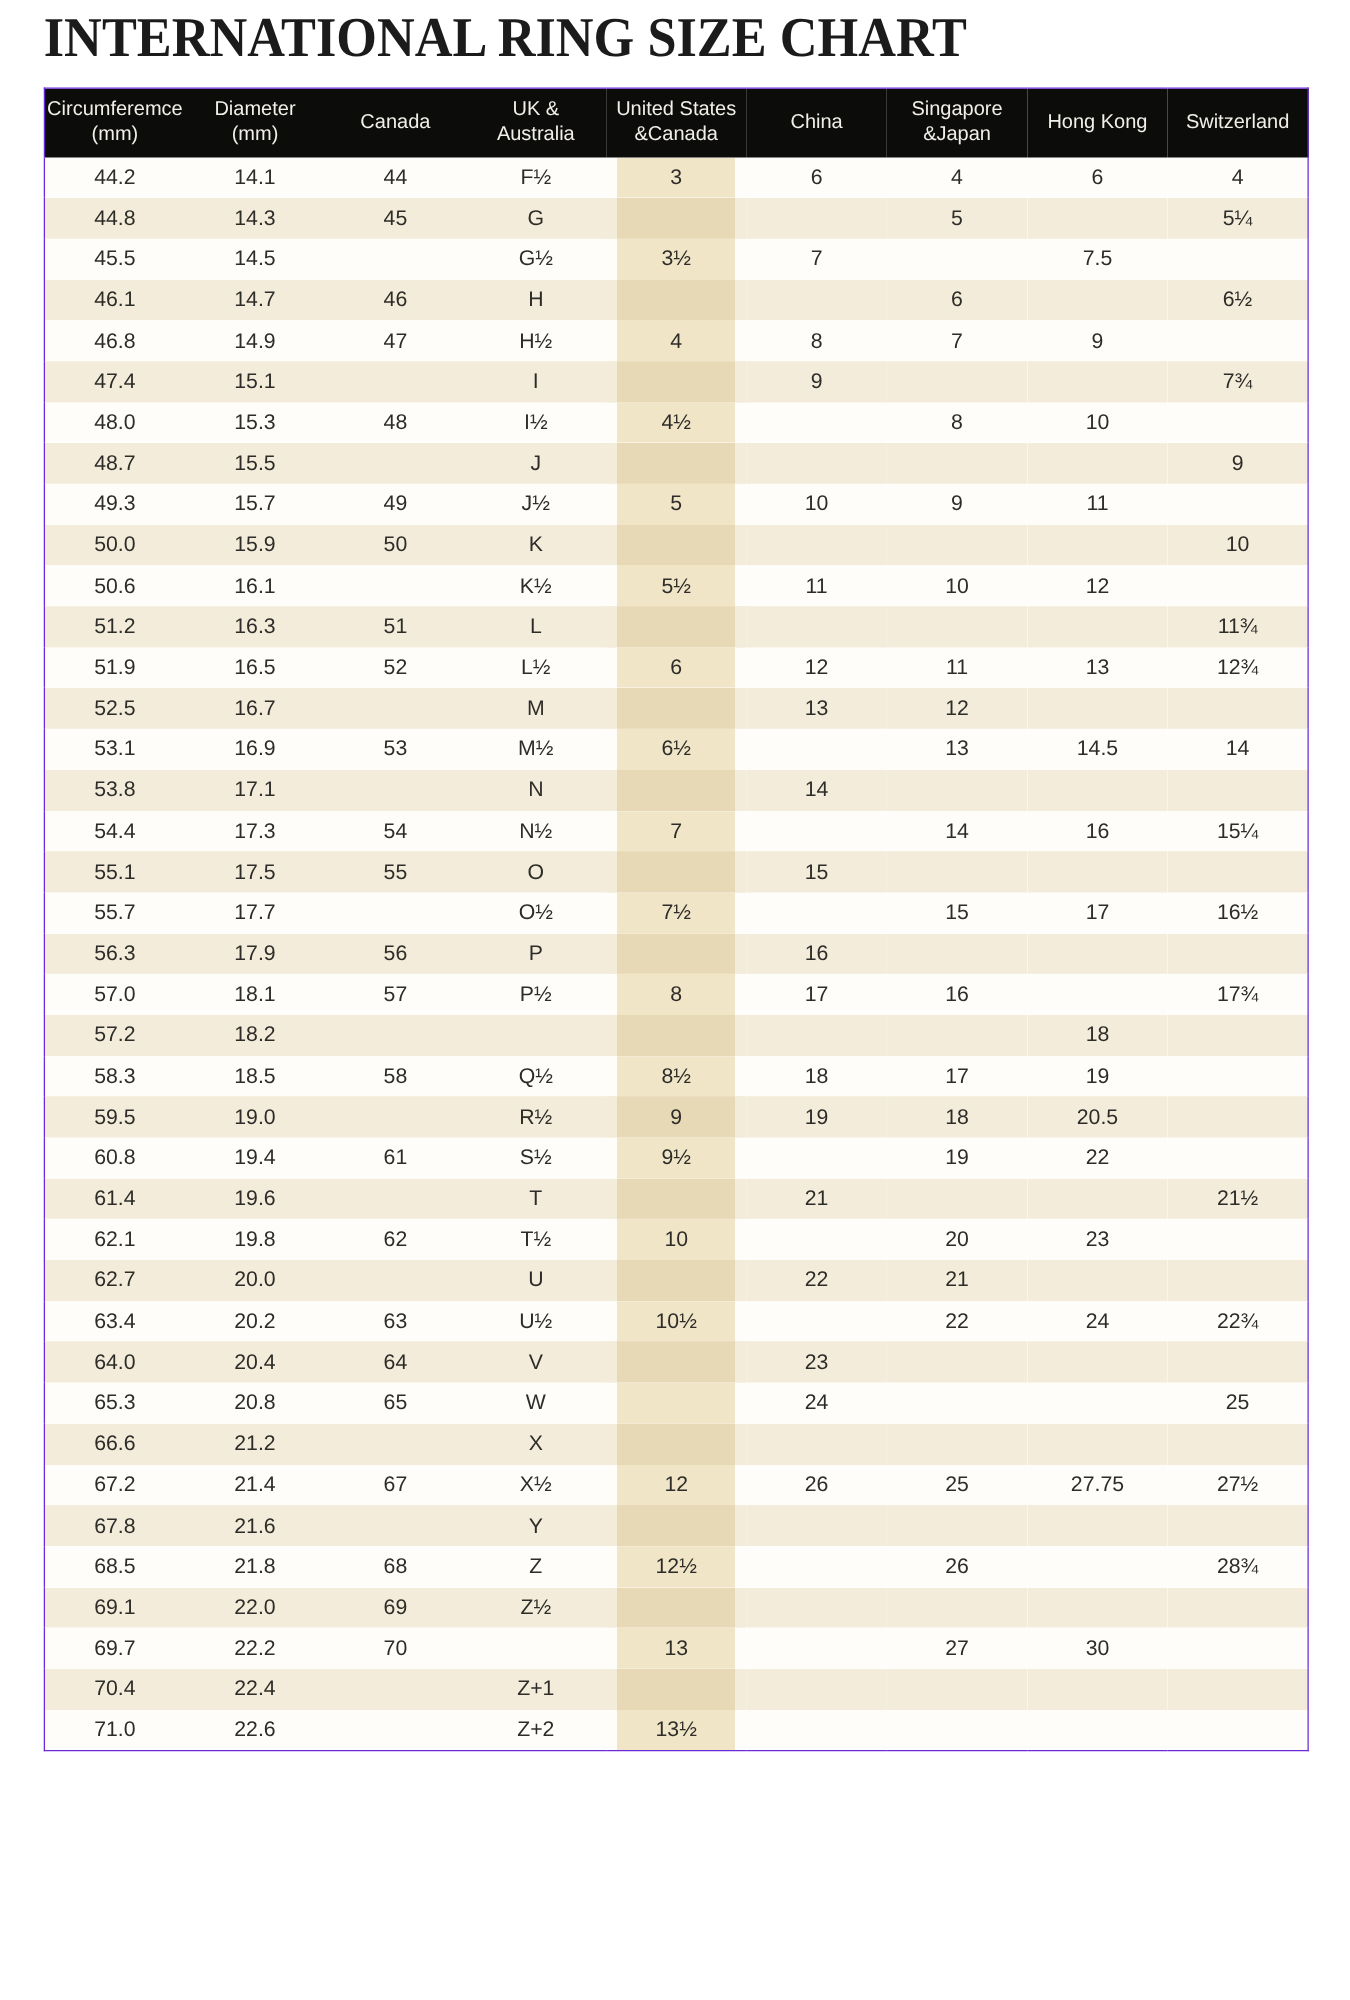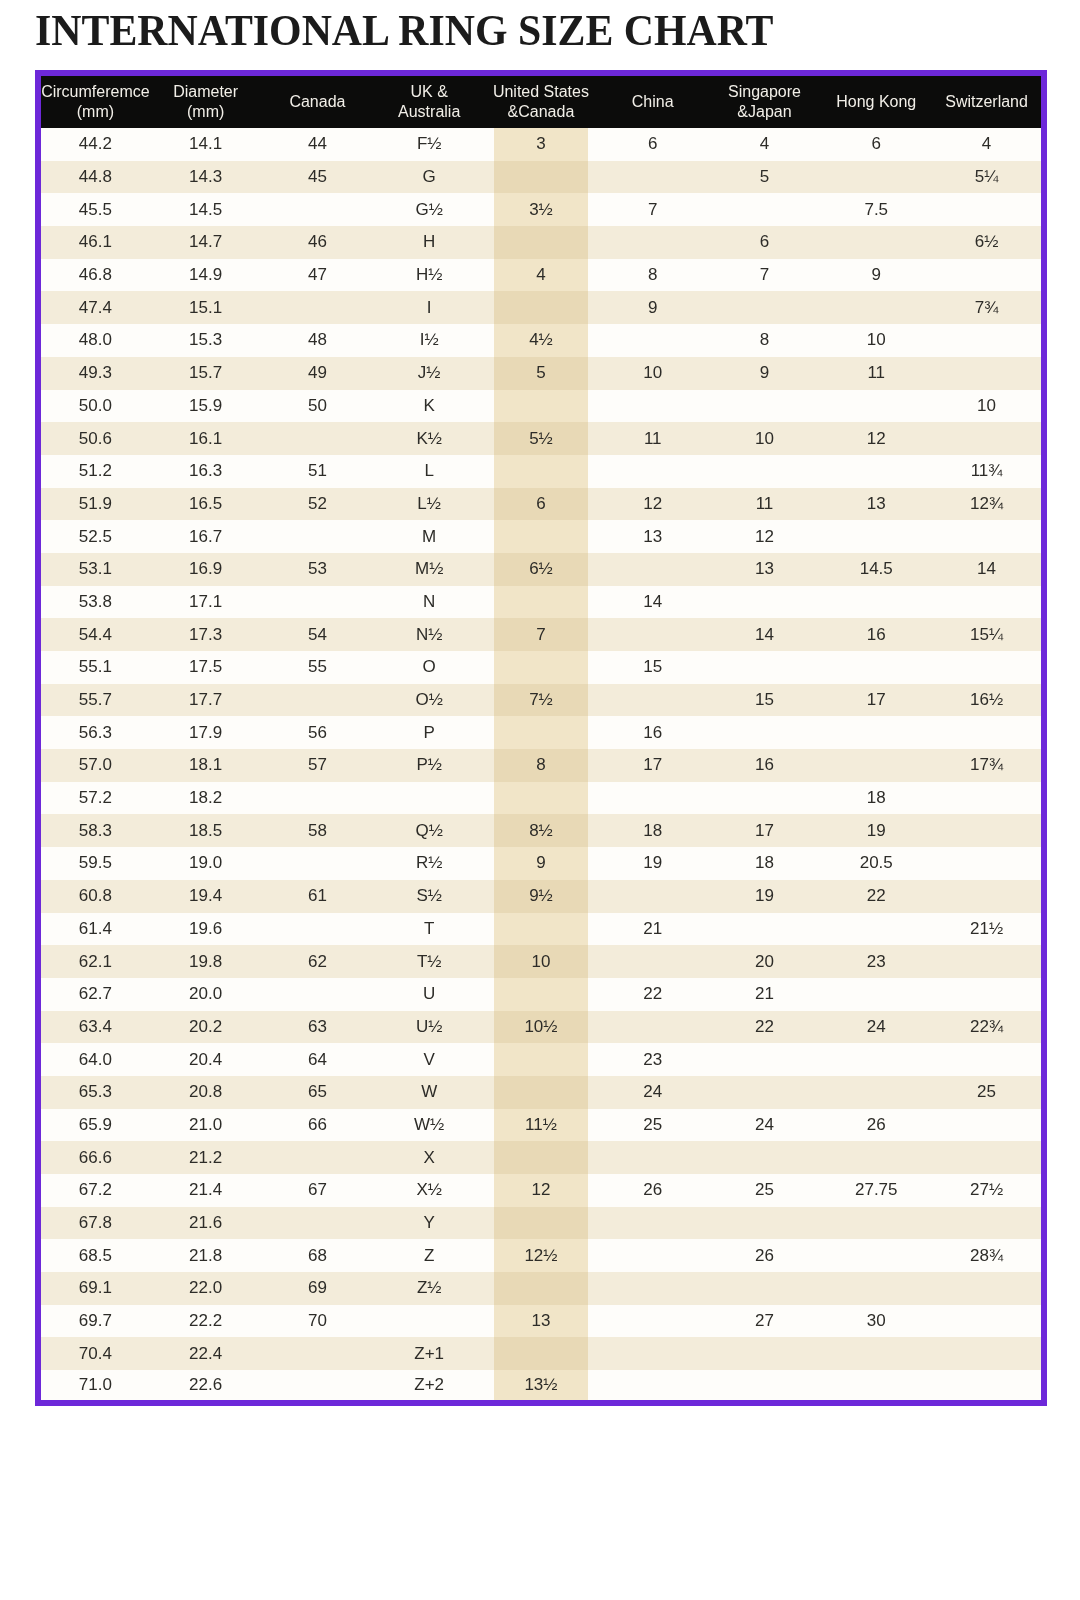--- a/index.html
+++ b/index.html
@@ -26,21 +26,21 @@
     transform-origin: left center;
     white-space: nowrap;
   }
   table.ring-table {
     position: absolute;
     left: 35px;
     top: 70px;
     width: 1012px;
     border-collapse: collapse;
     table-layout: fixed;
-    border: 6px solid #6d28d9;
+    border: 1px solid #6d28d9;
   }
   table.ring-table thead th {
     background: #0c0c0b;
     color: #f2efe8;
     font-weight: 400;
     font-size: 16px;
     line-height: 1.25;
     height: 55px;
     text-align: center;
     vertical-align: middle;
@@ -169,20 +169,31 @@
           <td>15.3</td>
           <td>48</td>
           <td>I½</td>
           <td class="us-col">4½</td>
           <td></td>
           <td>8</td>
           <td>10</td>
           <td></td>
         </tr>
         <tr>
+          <td>48.7</td>
+          <td>15.5</td>
+          <td></td>
+          <td>J</td>
+          <td class="us-col"></td>
+          <td></td>
+          <td></td>
+          <td></td>
+          <td>9</td>
+        </tr>
+        <tr>
           <td>49.3</td>
           <td>15.7</td>
           <td>49</td>
           <td>J½</td>
           <td class="us-col">5</td>
           <td>10</td>
           <td>9</td>
           <td>11</td>
           <td></td>
         </tr>
@@ -422,31 +433,20 @@
           <td>20.8</td>
           <td>65</td>
           <td>W</td>
           <td class="us-col"></td>
           <td>24</td>
           <td></td>
           <td></td>
           <td>25</td>
         </tr>
         <tr>
-          <td>65.9</td>
-          <td>21.0</td>
-          <td>66</td>
-          <td>W½</td>
-          <td class="us-col">11½</td>
-          <td>25</td>
-          <td>24</td>
-          <td>26</td>
-          <td></td>
-        </tr>
-        <tr>
           <td>66.6</td>
           <td>21.2</td>
           <td></td>
           <td>X</td>
           <td class="us-col"></td>
           <td></td>
           <td></td>
           <td></td>
           <td></td>
         </tr>

